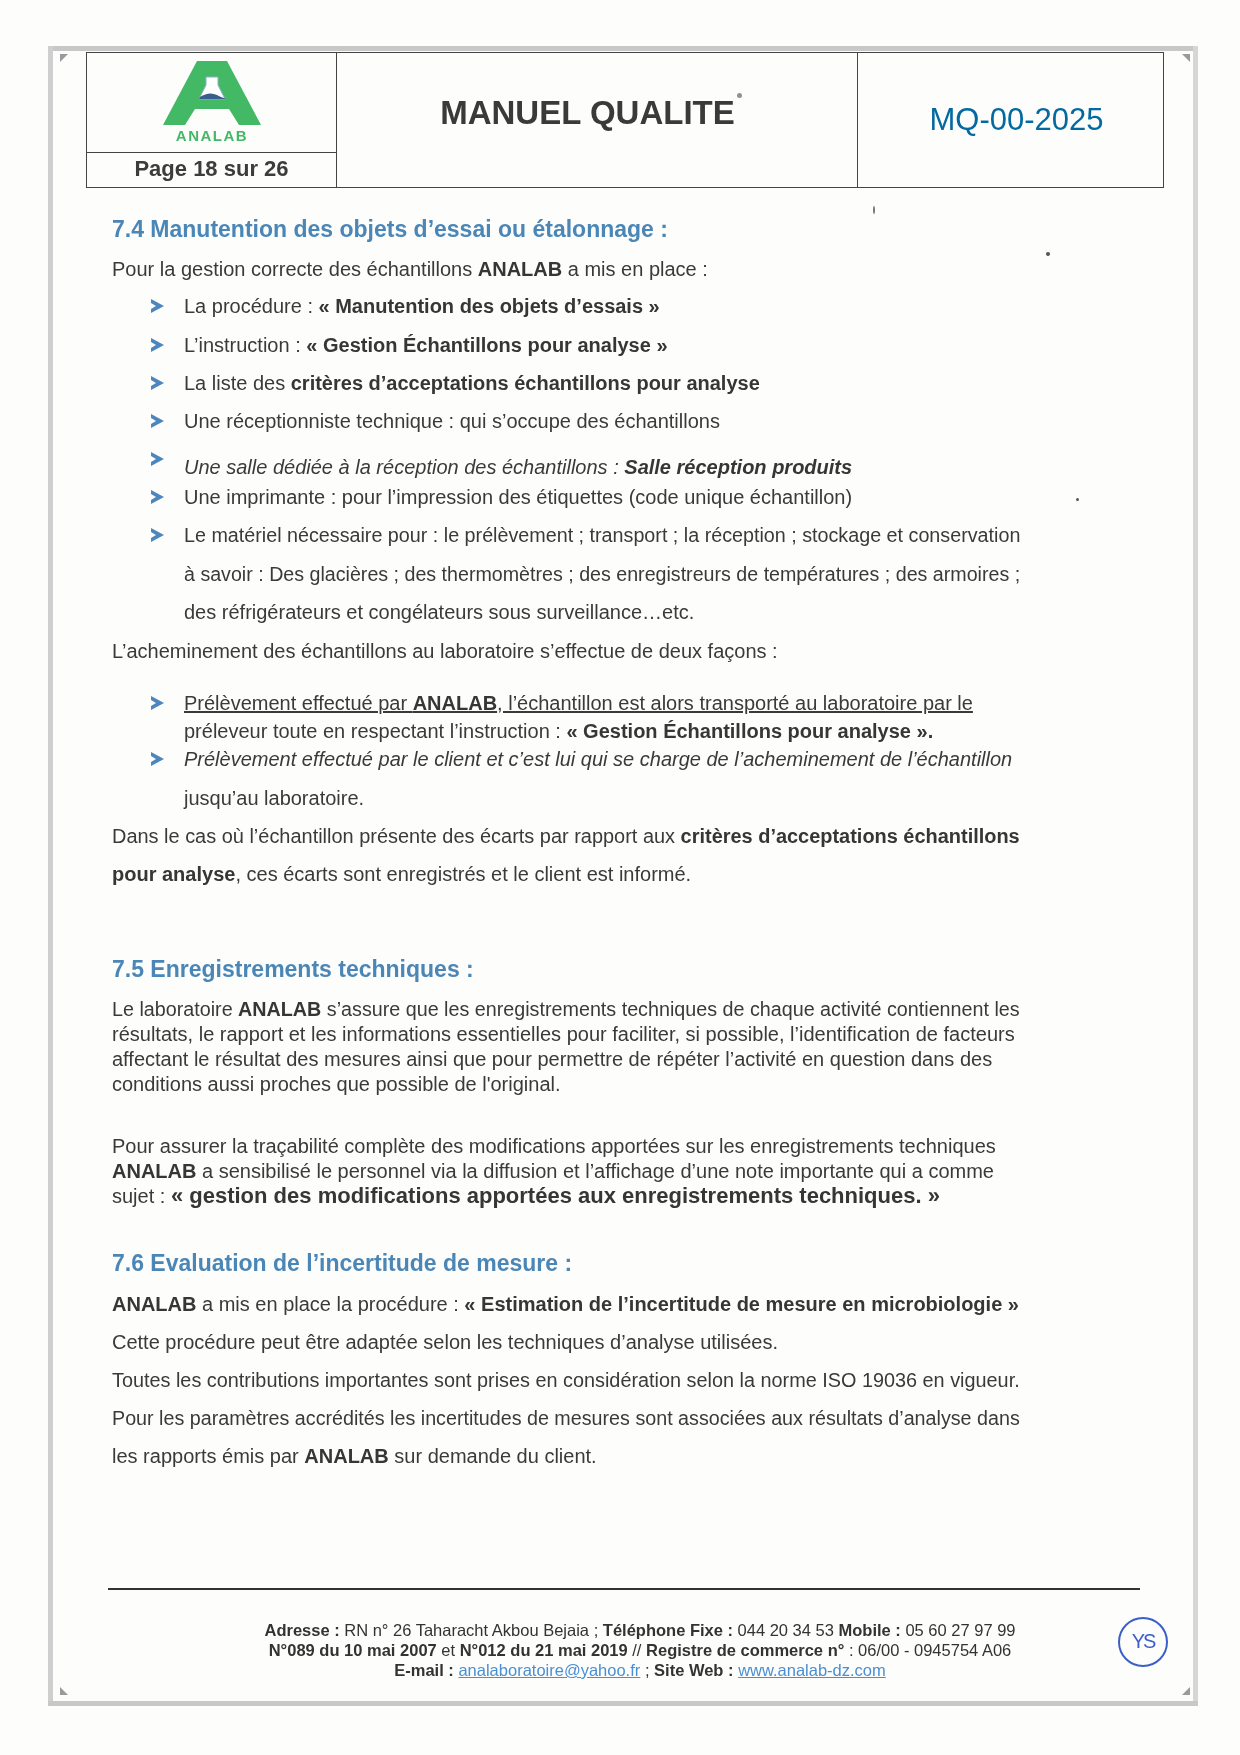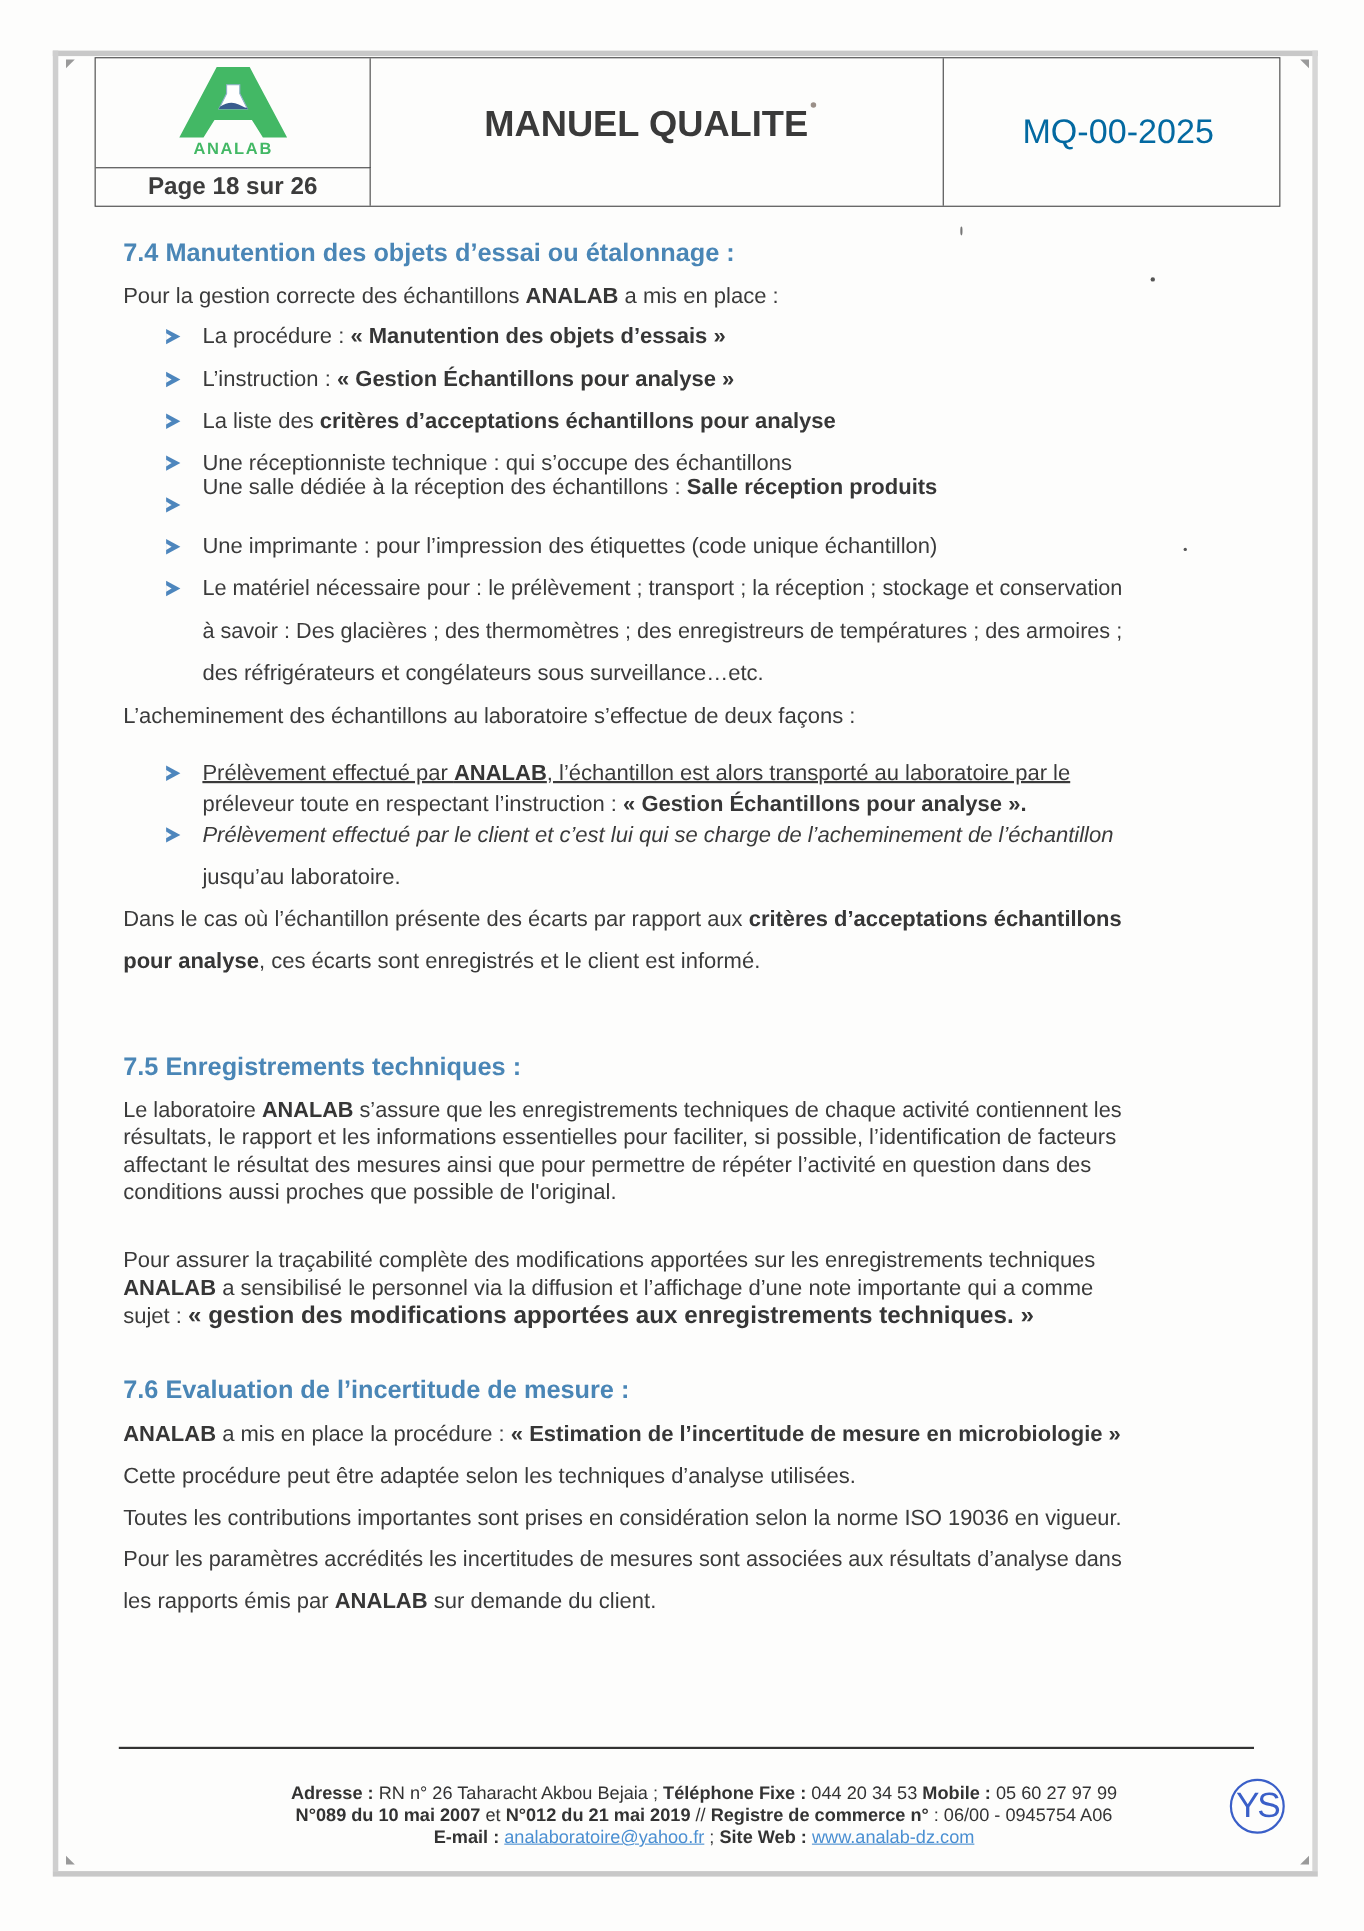--- a/index.html
+++ b/index.html
@@ -34,21 +34,21 @@
   .h2 { position: absolute; white-space: nowrap; font-size: 23px; font-weight: bold; color: #4a86b6; }
   .narrow { font-family: "Liberation Sans", sans-serif; transform-origin: left top; }
   .bullet { position: absolute; width: 0; height: 0; border-top: 7px solid transparent; border-bottom: 7px solid transparent; border-left: 13px solid #4d86bd; }
   .bullet::after { content: ""; position: absolute; left: -13px; top: -3px; border-top: 3px solid transparent; border-bottom: 3px solid transparent; border-left: 5px solid #fdfdfc; }
 
   
   .footer-rule { position: absolute; left: 108px; top: 1588px; width: 1032px; height: 2px; background: #333; }
   .footer { position: absolute; left: 150px; top: 1600px; width: 980px; text-align: center; font-size: 16.5px; line-height: 20px; color: #333; margin-top: 20px; }
   .footer b { color: #333; }
   .footer a { color: #4a8fd2; text-decoration: underline; text-align: center; }
-  .stamp { position: absolute; left: 1118px; top: 1617px; width: 50px; height: 50px; border: 2.5px solid #3a5fc8; border-radius: 50%; box-sizing: border-box; text-align: center; line-height: 45px; font-size: 32px; color: #3a5fc8; letter-spacing: -2px; }
+  .stamp { position: absolute; left: 1118px; top: 1617px; width: 50px; height: 50px; border: 2.5px solid #3a5fc8; border-radius: 50%; box-sizing: border-box; text-align: center; line-height: 45px; font-size: 20px; color: #3a5fc8; letter-spacing: -2px; }
   .speck { position: absolute; background: #555; border-radius: 50%; }
 </style>
 </head>
 <body>
 
 <div class="frame-top"></div>
 <div class="frame-left"></div>
 <div class="frame-right"></div>
 <div class="frame-bottom"></div>
 <div class="corner tl"></div>
@@ -79,21 +79,21 @@
 <div class="bullet" style="left:151px; top:338px;"></div>
 <div class="t" style="left:184px; top:334px;"><span>L’instruction : </span><b>« Gestion Échantillons pour analyse »</b></div>
 
 <div class="bullet" style="left:151px; top:376px;"></div>
 <div class="t" style="left:184px; top:372px;"><span>La liste des </span><b>critères d’acceptations échantillons pour analyse</b></div>
 
 <div class="bullet" style="left:151px; top:414px;"></div>
 <div class="t narrow" style="left:184px; top:410px;"><span>Une réceptionniste technique : qui s’occupe des échantillons</span></div>
 
 <div class="bullet" style="left:151px; top:452px;"></div>
-<div class="t narrow" style="left:184px; top:432px;"><span>Une salle dédiée à la réception des échantillons : </span><b>Salle réception produits</b></div>
+<div class="t narrow" style="left:184px; top:456px;font-style:italic;"><span>Une salle dédiée à la réception des échantillons : </span><b>Salle réception produits</b></div>
 
 <div class="bullet" style="left:151px; top:490px;"></div>
 <div class="t narrow" style="left:184px; top:486px;"><span>Une imprimante : pour l’impression des étiquettes (code unique échantillon)</span></div>
 
 <div class="bullet" style="left:151px; top:528px;"></div>
 <div class="t narrow" style="left: 184px; top: 524px; transform: scaleX(0.986);"><span>Le matériel nécessaire pour : le prélèvement ; transport ; la réception ; stockage et conservation</span></div>
 <div class="t narrow" style="left: 184px; top: 563px; transform: scaleX(0.982);">à savoir : Des glacières ; des thermomètres ; des enregistreurs de températures ; des armoires ;</div>
 <div class="t narrow" style="left:184px; top:601px;">des réfrigérateurs et congélateurs sous surveillance…etc.</div>
 
 <div class="t narrow" style="left:112px; top:640px;">L’acheminement des échantillons au laboratoire s’effectue de deux façons :</div>

